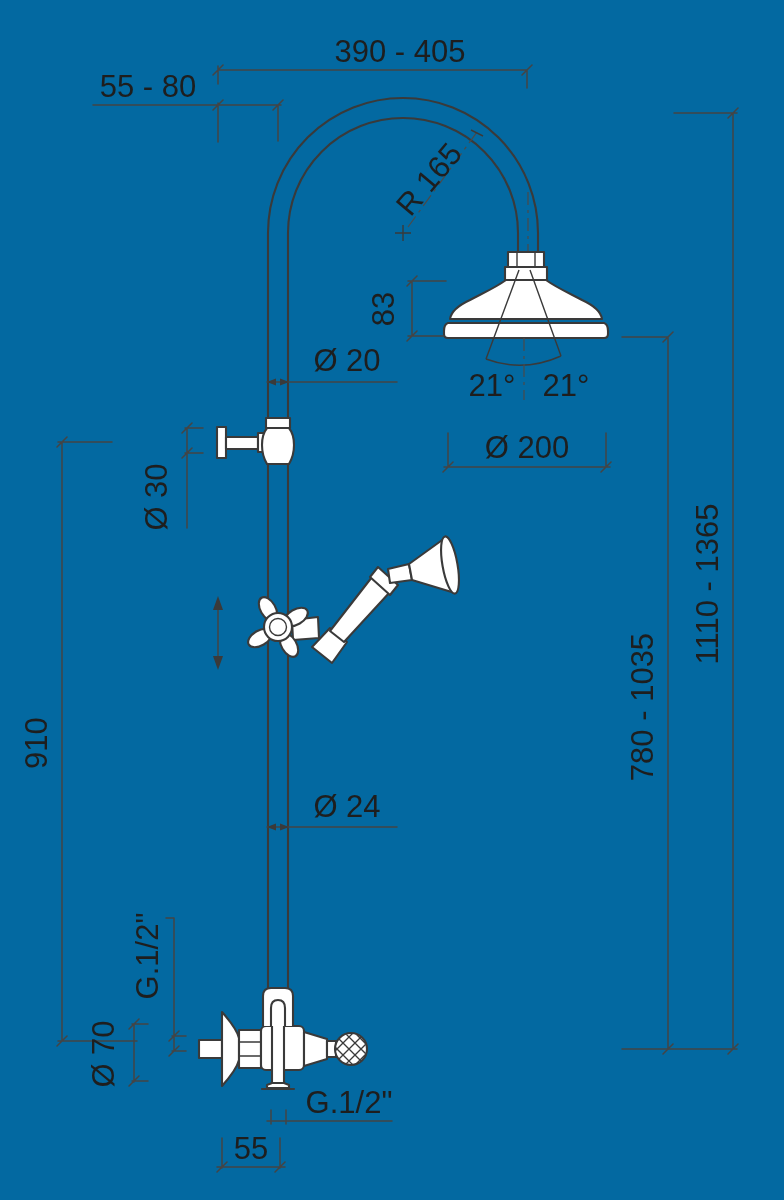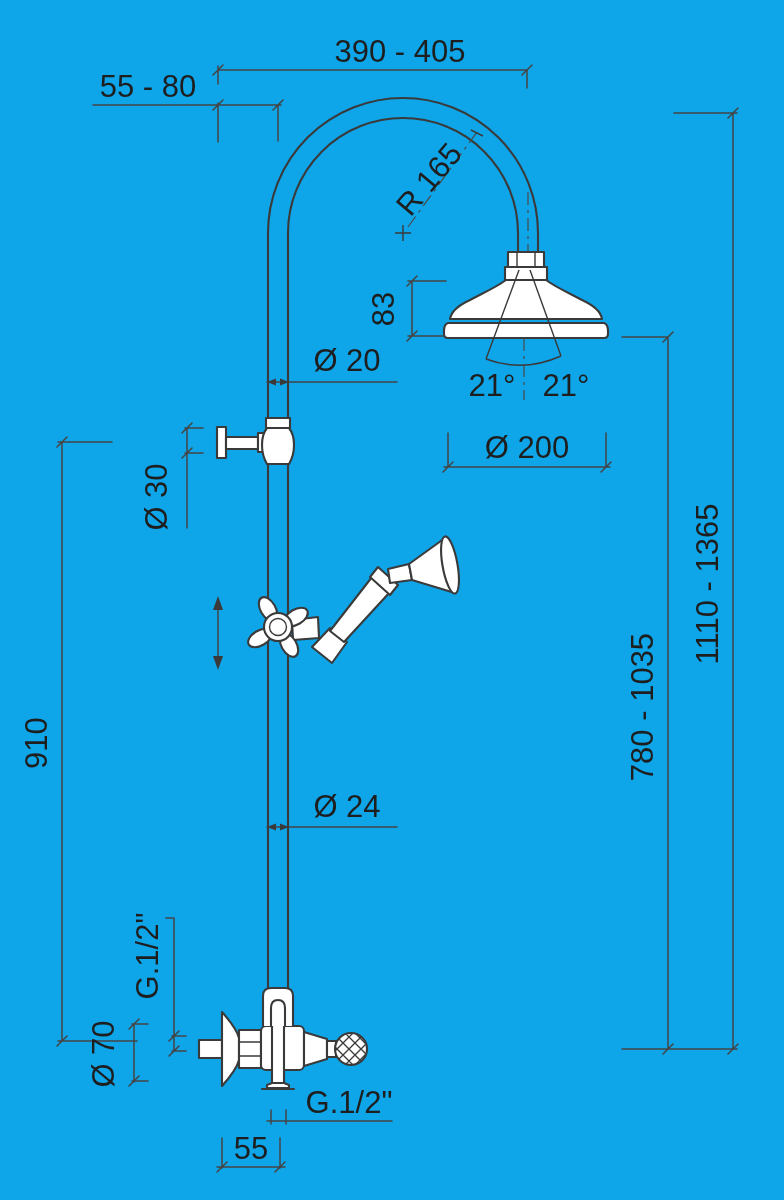--- a/index.html
+++ b/index.html
@@ -8,21 +8,21 @@
     background: #ffffff;
     width: 784px;
     height: 1200px;
     overflow: hidden;
     font-family: "Liberation Sans", sans-serif;
   }
   .canvas {
     position: relative;
     width: 784px;
     height: 1200px;
-    background: #0ea5e9;
+    background: #0369a1;
   }
   svg { display: block; }
   
   .fig {
     fill: none;
     stroke: #3a3a3a;
     stroke-width: 2.1;
     stroke-linecap: round;
     stroke-linejoin: round;
   }

